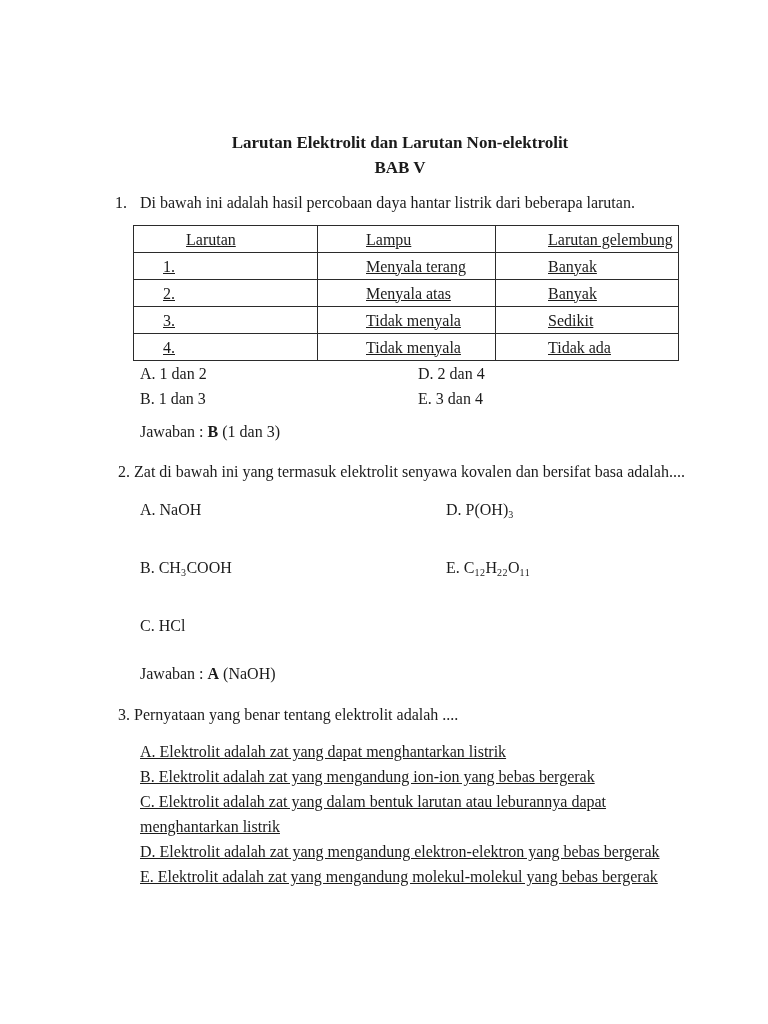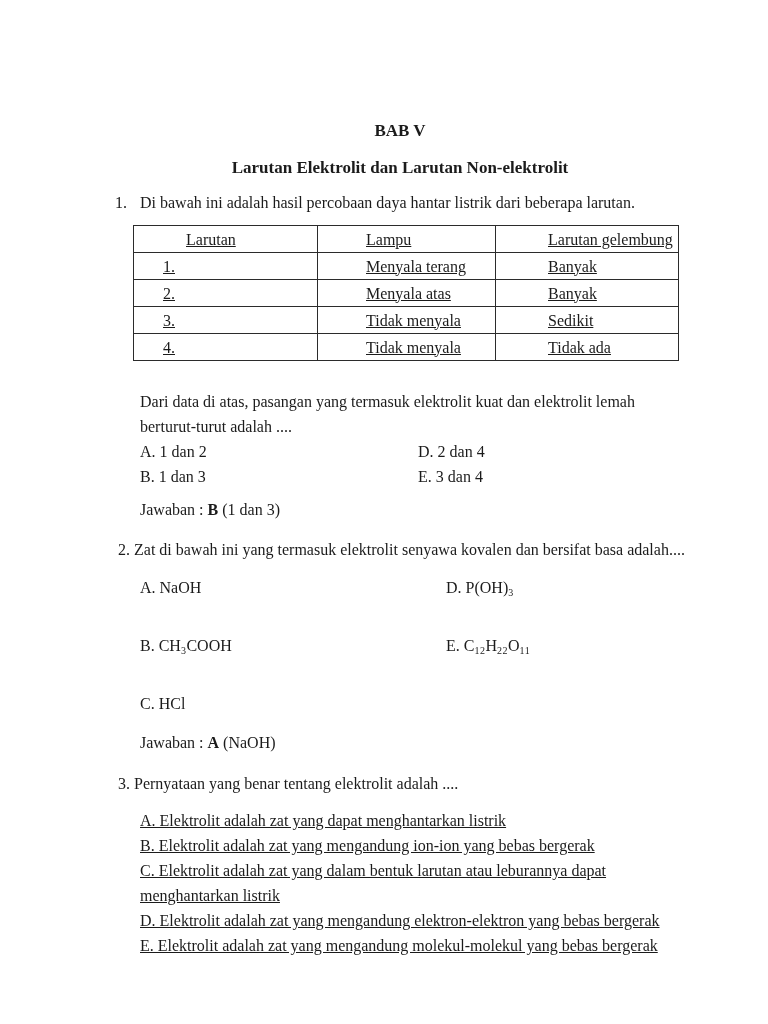--- a/index.html
+++ b/index.html
@@ -73,41 +73,41 @@
   .options-grid > div { white-space: nowrap; }
   .answer-line {
     margin: 8px 0 0 25px;
     white-space: nowrap;
   }
   .answer-line b { font-weight: bold; }
   .q-title {
     margin: 15px 0 0 3px;
   }
   .q2-options { margin-top: 13px; gap: 28px; }
-  .answer-line.a2 { margin-top: 14px; font-family: Liberation Serif, serif; }
+  .answer-line.a2 { margin-top: 23px; font-family: Liberation Serif, serif; }
   .q3-title { margin-top: 16px; }
   .q3-options { margin: 12px 0 0 25px; }
   .q3-options .opt { white-space: nowrap; text-decoration: underline; }
   .q3-options .opt.wrap {
     white-space: normal;
     max-width: 545px;
   }
   .sub {
     font-size: 10px;
     vertical-align: -3px;
     letter-spacing: 0.5px;
   }
 </style>
 </head>
 <body>
 
 <div class="page">
 
+  <div class="center-title title-main">Larutan Elektrolit dan Larutan Non-elektrolit</div>
   <div class="center-title title-chapter">BAB V</div>
-  <div class="center-title title-main">Larutan Elektrolit dan Larutan Non-elektrolit</div>
 
   <div class="q-first nowrap">
     <span class="qnum">1.</span>
     <span>Di bawah ini adalah hasil percobaan daya hantar listrik dari beberapa larutan.</span>
   </div>
 
   <table class="exp-table">
     <colgroup>
       <col style="width:184px">
         <col style="width:178px">
@@ -137,21 +137,20 @@
         <td class="c3">Sedikit</td>
       </tr>
       <tr>
         <td class="c1">4.</td>
         <td class="c2">Tidak menyala</td>
         <td class="c3">Tidak ada</td>
       </tr>
     </tbody>
   </table>
 
-  <div class="sub-question">Dari data di atas, pasangan yang termasuk elektrolit kuat dan elektrolit lemah berturut-turut adalah ....</div>
 
   <div class="options-grid">
     <div>A. 1 dan 2</div>
     <div>D. 2 dan 4</div>
     <div>B. 1 dan 3</div>
     <div>E. 3 dan 4</div>
     <div></div>
   </div>
 
   <div class="answer-line">

